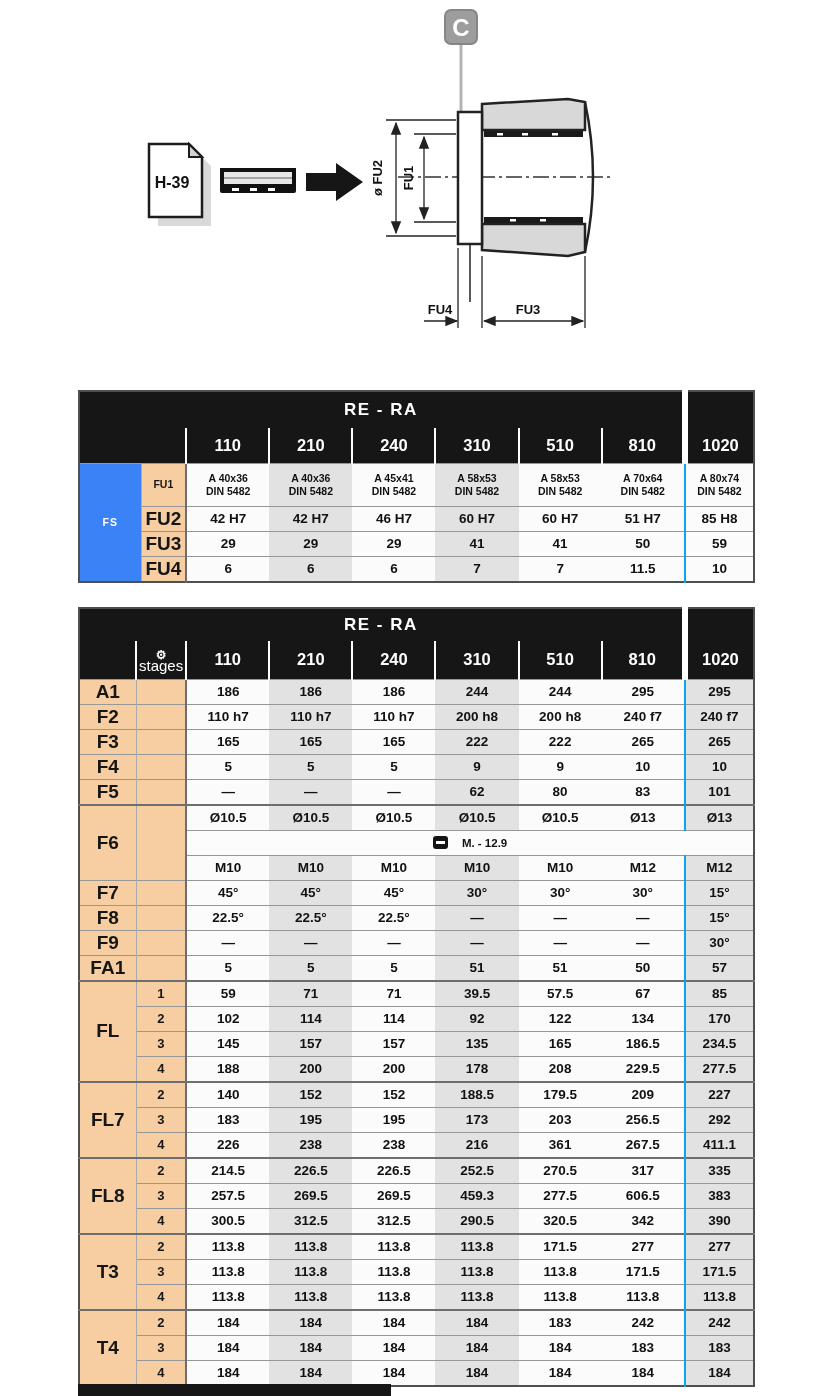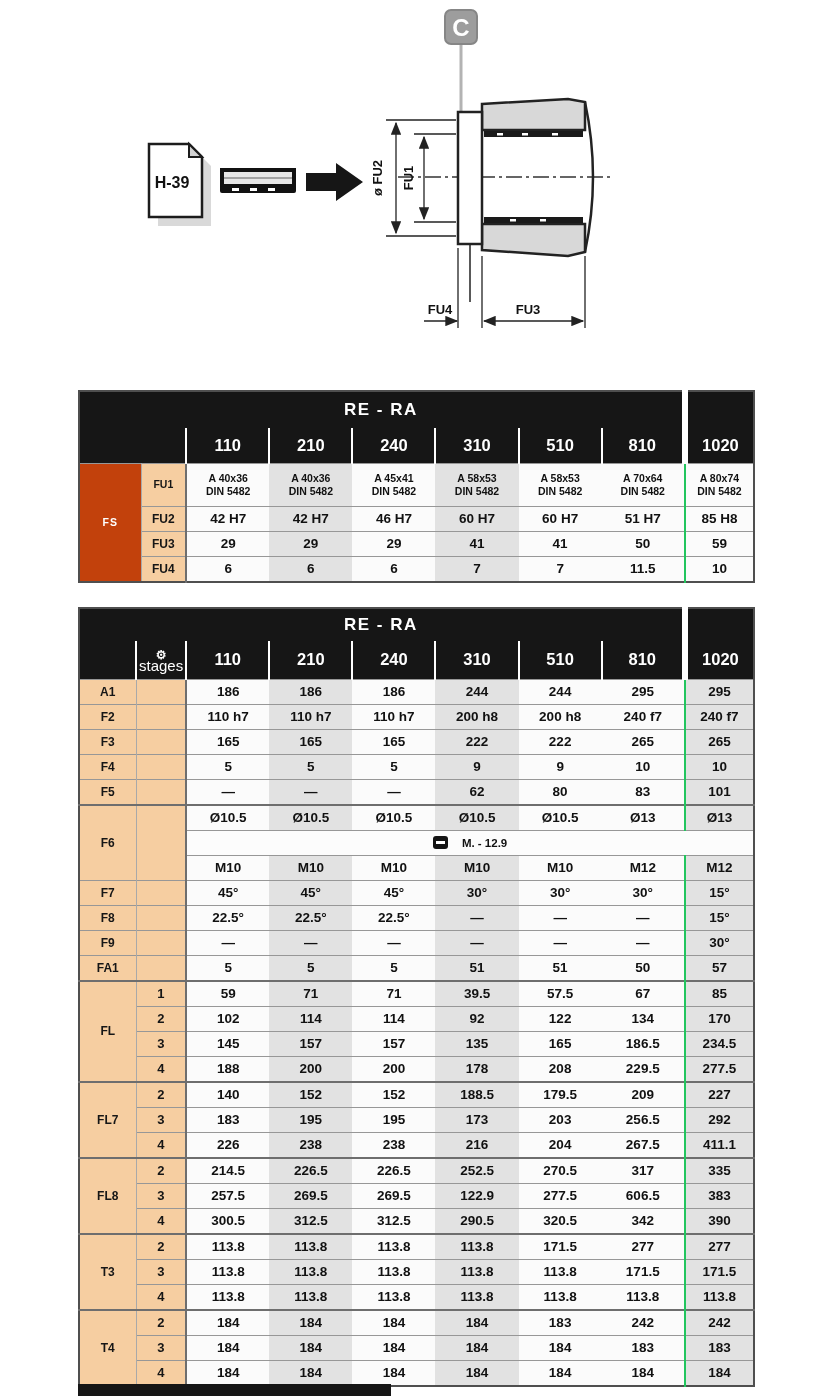--- a/index.html
+++ b/index.html
@@ -24,25 +24,25 @@
   .blankth{border:none;}
   .gaphead{border-left:6px solid #fff !important;}
   .stagesth{border-left:2px solid #fff;text-align:center;vertical-align:middle;}
   .stagesth .gear{display:block;font-size:12px;line-height:12px;color:#fff;}
   .stagesth .stageslbl{display:block;font-size:15px;line-height:10px;font-weight:normal;}
 
   tbody td{border-top:1px solid #979797;height:24px;text-align:center;vertical-align:middle;
            background:#fbfbfb;font-weight:bold;font-size:13.5px;color:#111;padding:0;}
   table{border:2px solid #4f4f4f;}
   td.shade{background:#e2e2e2;}
-  td.rlabel{background:#f6cea1;color:#161616;font-size:12px;border-right:1px solid #a9a9a9;}
+  td.rlabel{background:#f6cea1;color:#161616;font-size:19px;border-right:1px solid #a9a9a9;}
   td.stagecell{background:#f6cea1;font-size:13px;color:#161616;}
   td.first{border-left:2px solid #6e6e6e;}
-  td.lastcol{border-left:2px solid #22c55e;}
-  td.fs-cell{background:#c2410c;color:#fff;font-size:29px;letter-spacing:1px;border-right:1px solid #a9a9a9;}
+  td.lastcol{border-left:2px solid #0ea5e9;}
+  td.fs-cell{background:#3b82f6;color:#fff;font-size:29px;letter-spacing:1px;border-right:1px solid #a9a9a9;}
   tr.fu1-row td{font-size:10.5px;line-height:1.2;white-space:pre-line;height:42px;}
   tr.grp-top td{border-top:2px solid #6e6e6e;}
   td.notecell{background:#fcfcfc;font-size:11.5px;}
   .screw-icon{display:inline-block;width:15px;height:13px;background:#141414;border-radius:3px;
               margin-right:14px;position:relative;vertical-align:-2px;}
   .screw-icon::after{content:"";position:absolute;left:3px;right:3px;top:5px;height:3px;background:#fff;}
 
   .next-table-stub{position:absolute;left:78px;top:1384px;width:313px;height:12px;background:#161616;}
 </style>
 </head>
@@ -426,41 +426,41 @@
           <td class="val">203</td>
           <td class="val">256.5</td>
           <td class="val shade lastcol">292</td>
         </tr>
         <tr>
           <td class="stagecell">4</td>
           <td class="val first">226</td>
           <td class="val shade">238</td>
           <td class="val">238</td>
           <td class="val shade">216</td>
-          <td class="val">204</td>
+          <td class="val">361</td>
           <td class="val">267.5</td>
           <td class="val shade lastcol">411.1</td>
         </tr>
         <tr class="grp-top">
           <td class="rlabel" rowspan="3">FL8</td>
           <td class="stagecell">2</td>
           <td class="val first">214.5</td>
           <td class="val shade">226.5</td>
           <td class="val">226.5</td>
           <td class="val shade">252.5</td>
           <td class="val">270.5</td>
           <td class="val">317</td>
           <td class="val shade lastcol">335</td>
         </tr>
         <tr>
           <td class="stagecell">3</td>
           <td class="val first">257.5</td>
           <td class="val shade">269.5</td>
           <td class="val">269.5</td>
-          <td class="val shade">122.9</td>
+          <td class="val shade">459.3</td>
           <td class="val">277.5</td>
           <td class="val">606.5</td>
           <td class="val shade lastcol">383</td>
         </tr>
         <tr>
           <td class="stagecell">4</td>
           <td class="val first">300.5</td>
           <td class="val shade">312.5</td>
           <td class="val">312.5</td>
           <td class="val shade">290.5</td>

